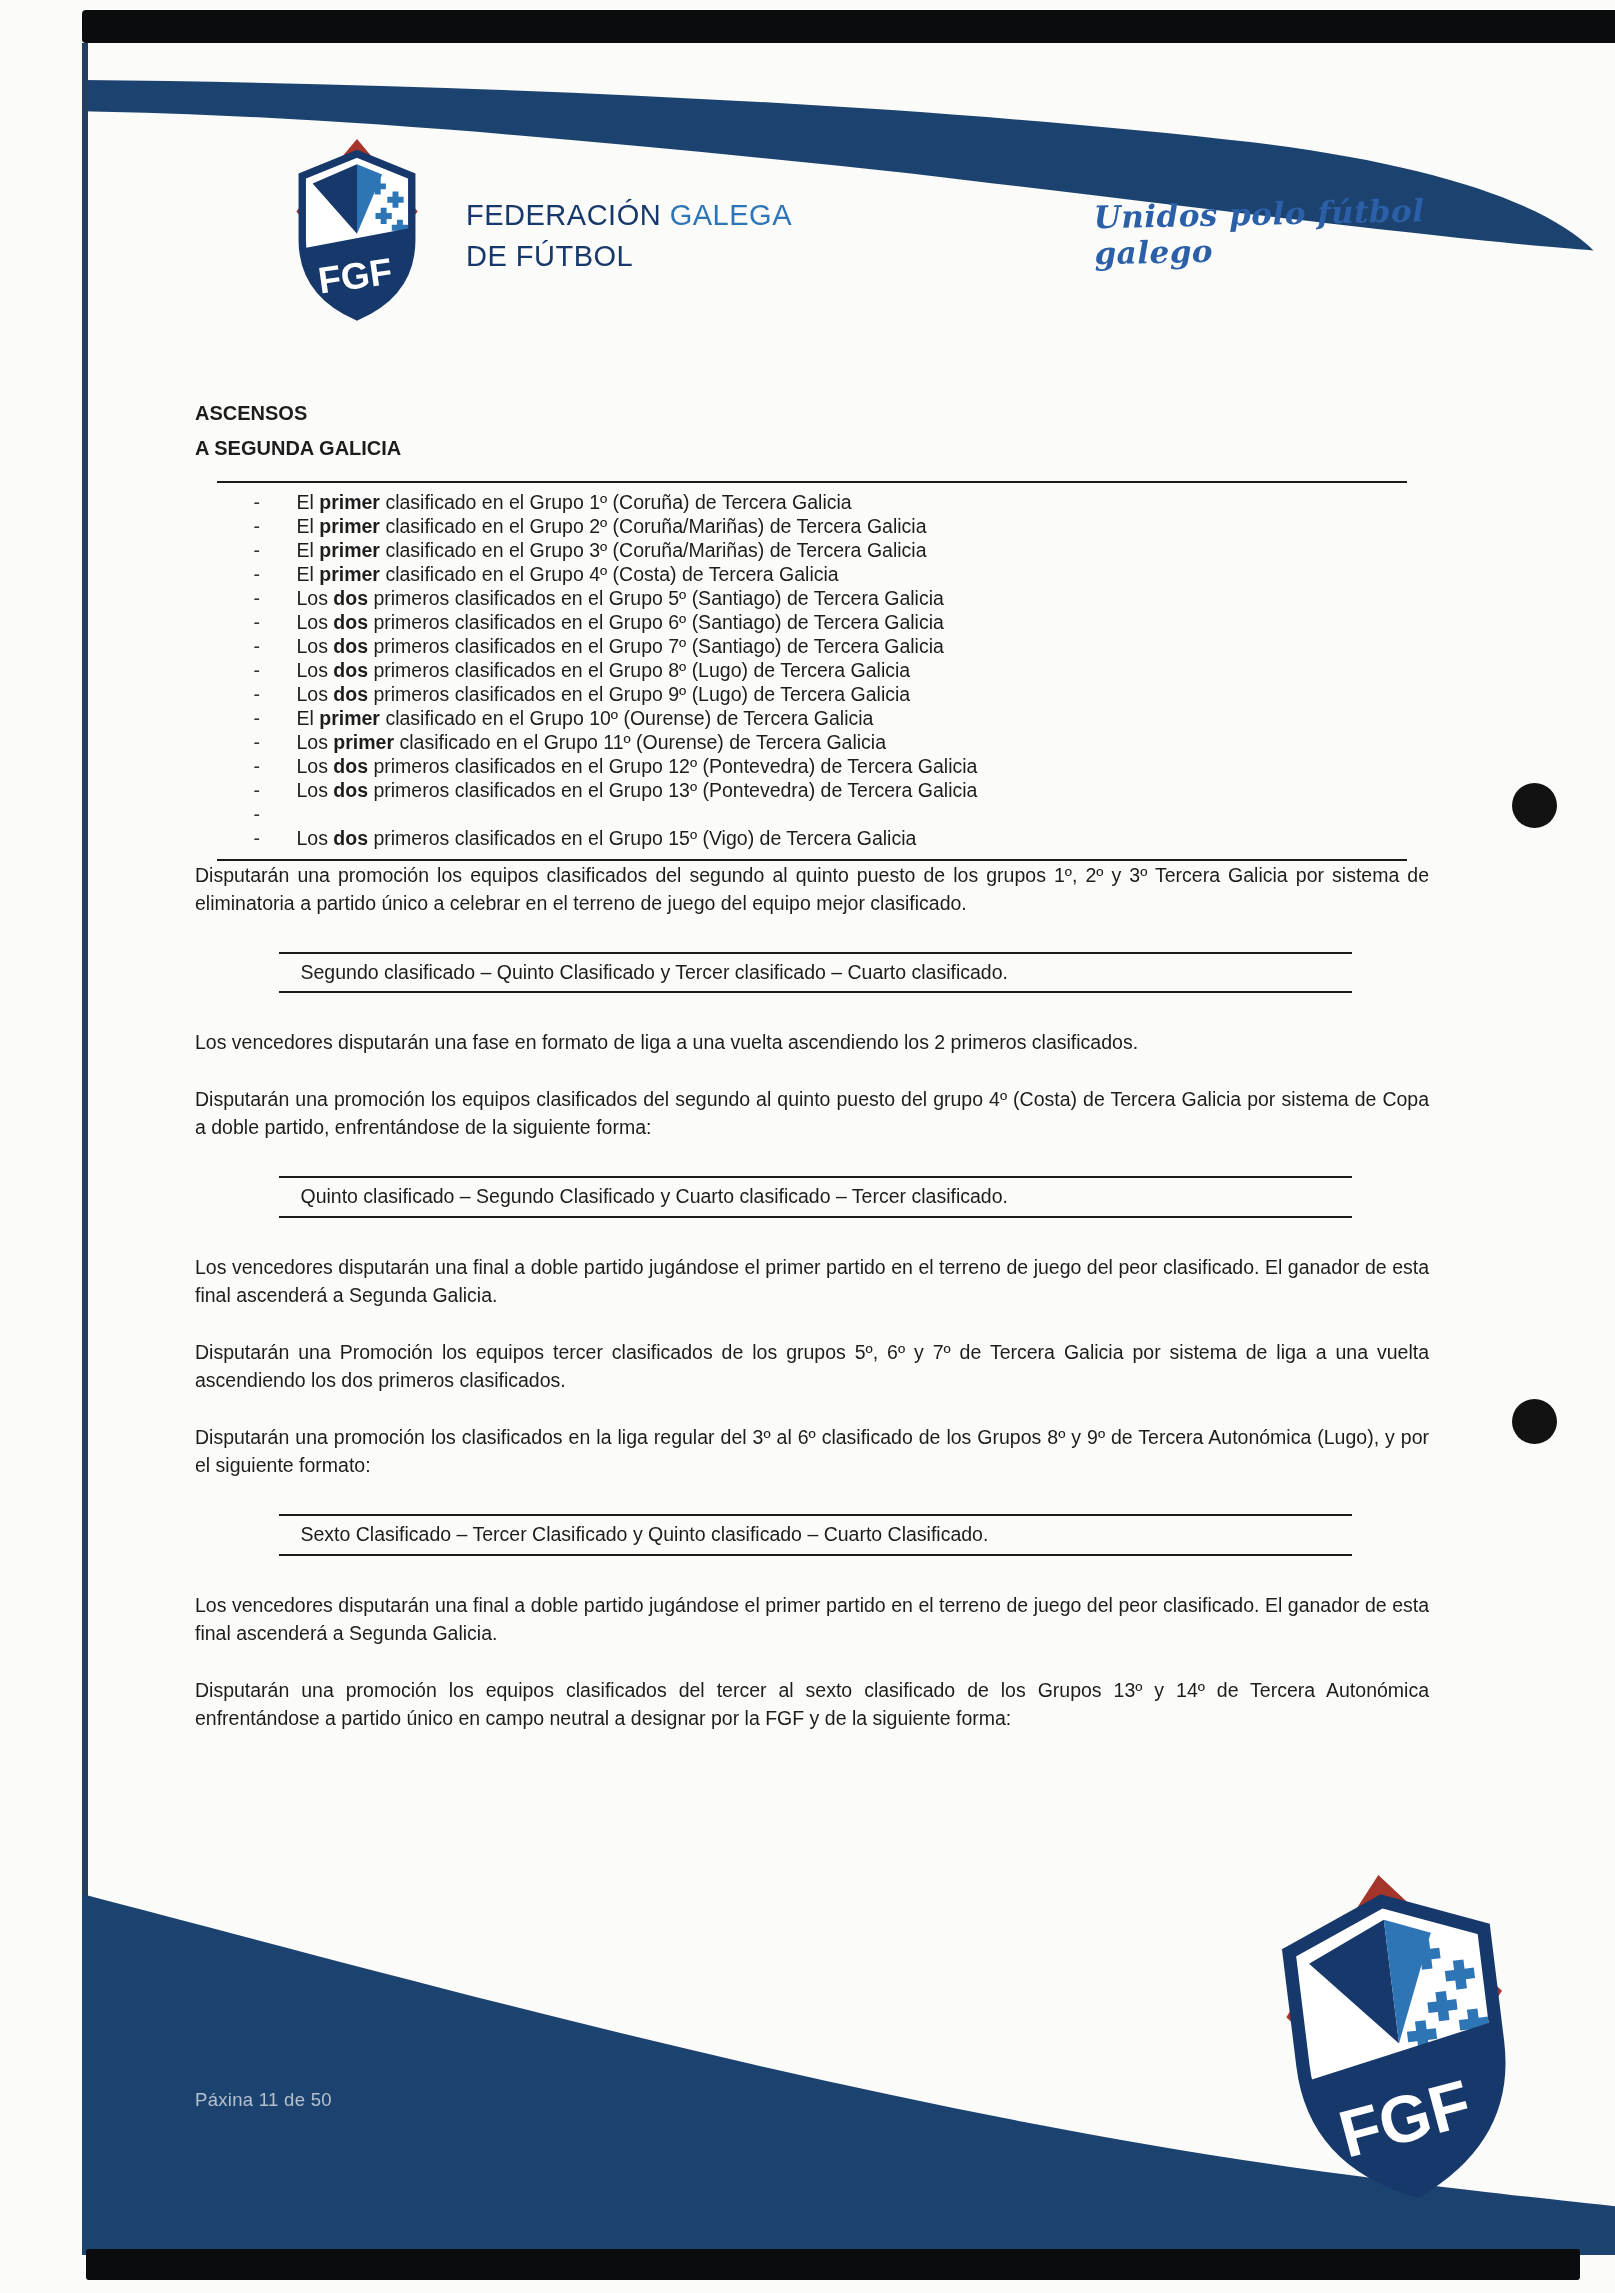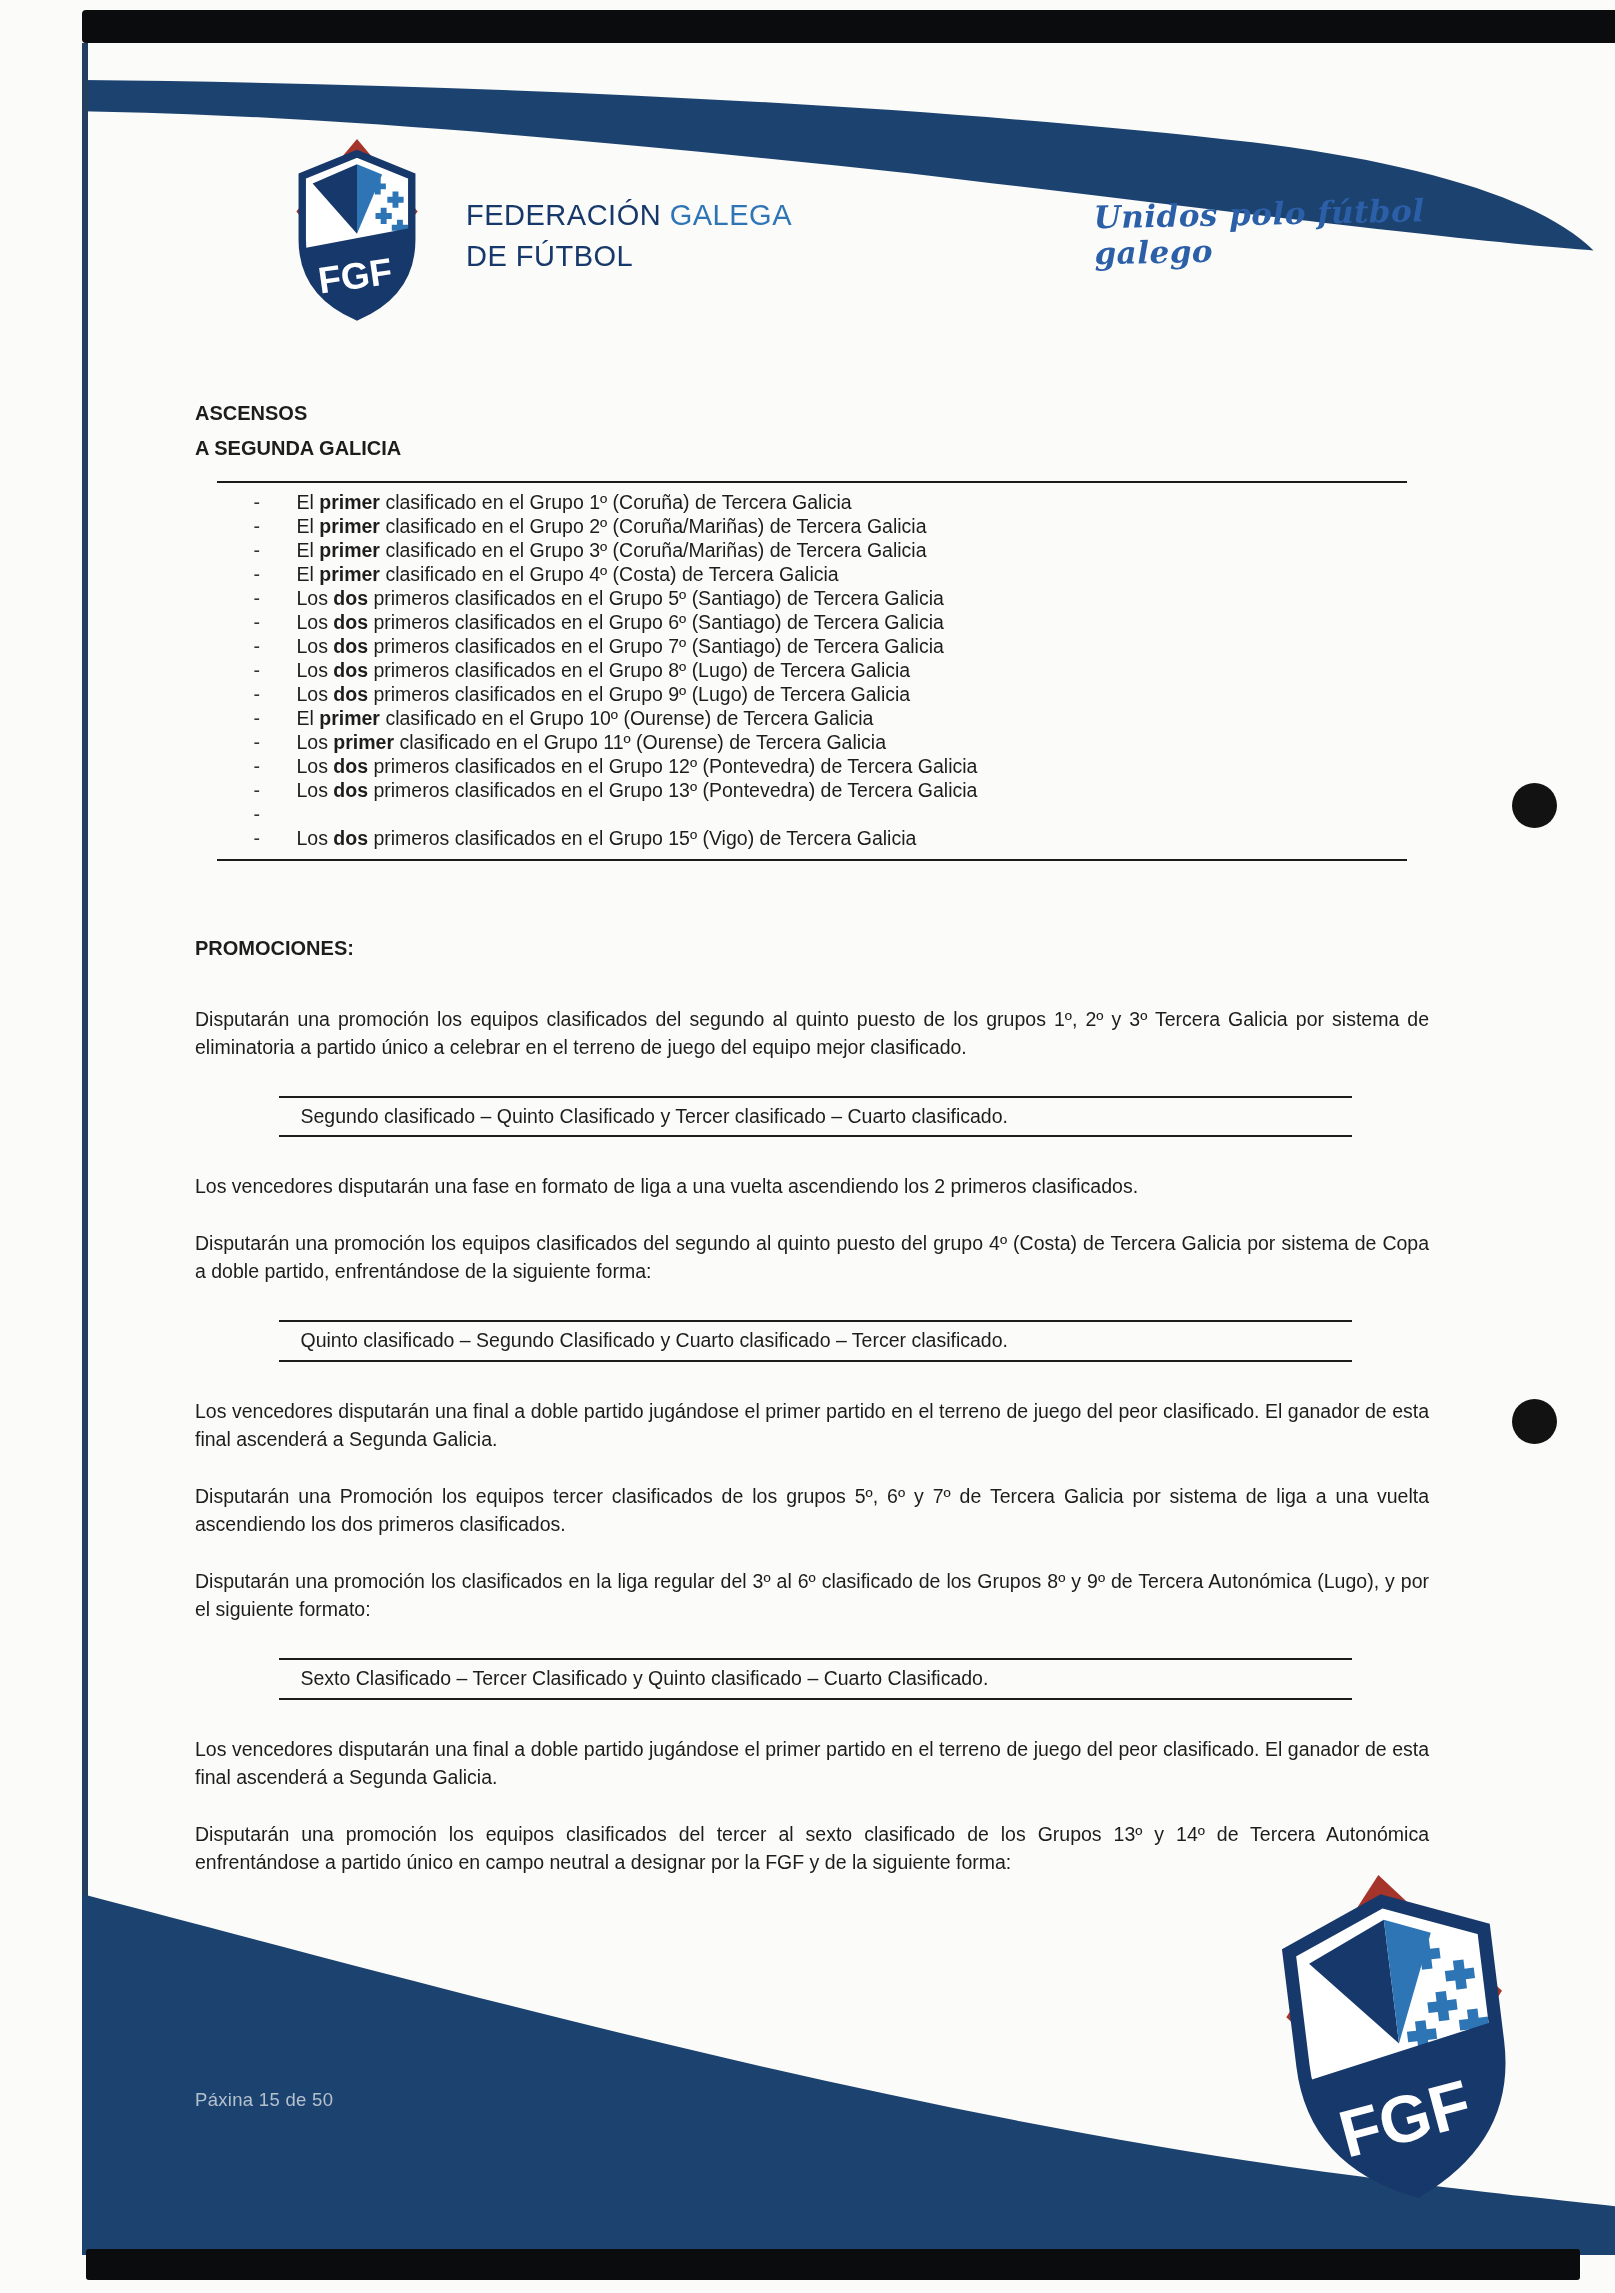--- a/index.html
+++ b/index.html
@@ -151,21 +151,20 @@
         </div>
         <div class="list-row">
           <span class="dash">-</span>
         </div>
         <div class="list-row">
           <span class="dash">-</span>
           <span>Los <b>dos</b> primeros clasificados en el Grupo 15º (Vigo) de Tercera Galicia</span>
         </div>
       </div>
 
-    <div class="sec-title promos-title">PROMOCIONES:</div>
 
     <div>
         <div class="para">Disputarán una promoción los equipos clasificados del segundo al quinto puesto de los grupos 1º, 2º y 3º Tercera Galicia por sistema de eliminatoria a partido único a celebrar en el terreno de juego del equipo mejor clasificado.</div>
         <div class="boxed">Segundo clasificado – Quinto Clasificado y Tercer clasificado – Cuarto clasificado.</div>
         <div class="para">Los vencedores disputarán una fase en formato de liga a una vuelta ascendiendo los 2 primeros clasificados.</div>
         <div class="para">Disputarán una promoción los equipos clasificados del segundo al quinto puesto del grupo 4º (Costa) de Tercera Galicia por sistema de Copa a doble partido, enfrentándose de la siguiente forma:</div>
         <div class="boxed">Quinto clasificado – Segundo Clasificado y Cuarto clasificado – Tercer clasificado.</div>
         <div class="para">Los vencedores disputarán una final a doble partido jugándose el primer partido en el terreno de juego del peor clasificado. El ganador de esta final ascenderá a Segunda Galicia.</div>
         <div class="para">Disputarán una Promoción los equipos tercer clasificados de los grupos 5º, 6º y 7º de Tercera Galicia por sistema de liga a una vuelta ascendiendo los dos primeros clasificados.</div>
         <div class="para">Disputarán una promoción los clasificados en la liga regular del 3º al 6º clasificado de los Grupos 8º y 9º de Tercera Autonómica (Lugo), y por el siguiente formato:</div>
@@ -174,21 +173,21 @@
         <div class="para">Disputarán una promoción los equipos clasificados del tercer al sexto clasificado de los Grupos 13º y 14º de Tercera Autonómica enfrentándose a partido único en campo neutral a designar por la FGF y de la siguiente forma:</div>
       </div>
   </div>
 
   <div class="hole-dot dot-1"></div>
   <div class="hole-dot dot-2"></div>
 
   <svg class="bottom-swoosh" viewBox="0 0 1572 412" preserveAspectRatio="none">
     <path d="M0,42 C300,120 700,232 1100,300 C1300,334 1500,354 1572,362 L1572,412 L0,412 Z" fill="#1c4370"></path>
   </svg>
-  <div class="footer-page">Páxina 15 de 50</div>
+  <div class="footer-page">Páxina 11 de 50</div>
 
   <svg class="crest-bottom" viewBox="0 0 200 250">
     <polygon points="100,0 182,98 100,196 18,98" fill="#a5352b"></polygon>
     <path d="M100,20 L174,50 L174,136 Q174,208 100,240 Q26,208 26,136 L26,50 Z" fill="#ffffff" stroke="#17386a" stroke-width="10"></path>
     <polygon points="40,60 100,34 100,128" fill="#17386a"></polygon>
     <polygon points="100,34 134,48 100,128" fill="#2e75b6"></polygon>
     <path transform="translate(128,64)" d="M-4,-11 h8 v7 h7 v8 h-7 v7 h-8 v-7 h-7 v-8 h7 z" fill="#2e75b6"></path>
     <path transform="translate(152,82)" d="M-4,-11 h8 v7 h7 v8 h-7 v7 h-8 v-7 h-7 v-8 h7 z" fill="#2e75b6"></path>
     <path transform="translate(136,104)" d="M-4,-11 h8 v7 h7 v8 h-7 v7 h-8 v-7 h-7 v-8 h7 z" fill="#2e75b6"></path>
     <path transform="translate(158,120)" d="M-4,-11 h8 v7 h7 v8 h-7 v7 h-8 v-7 h-7 v-8 h7 z" fill="#2e75b6"></path>

